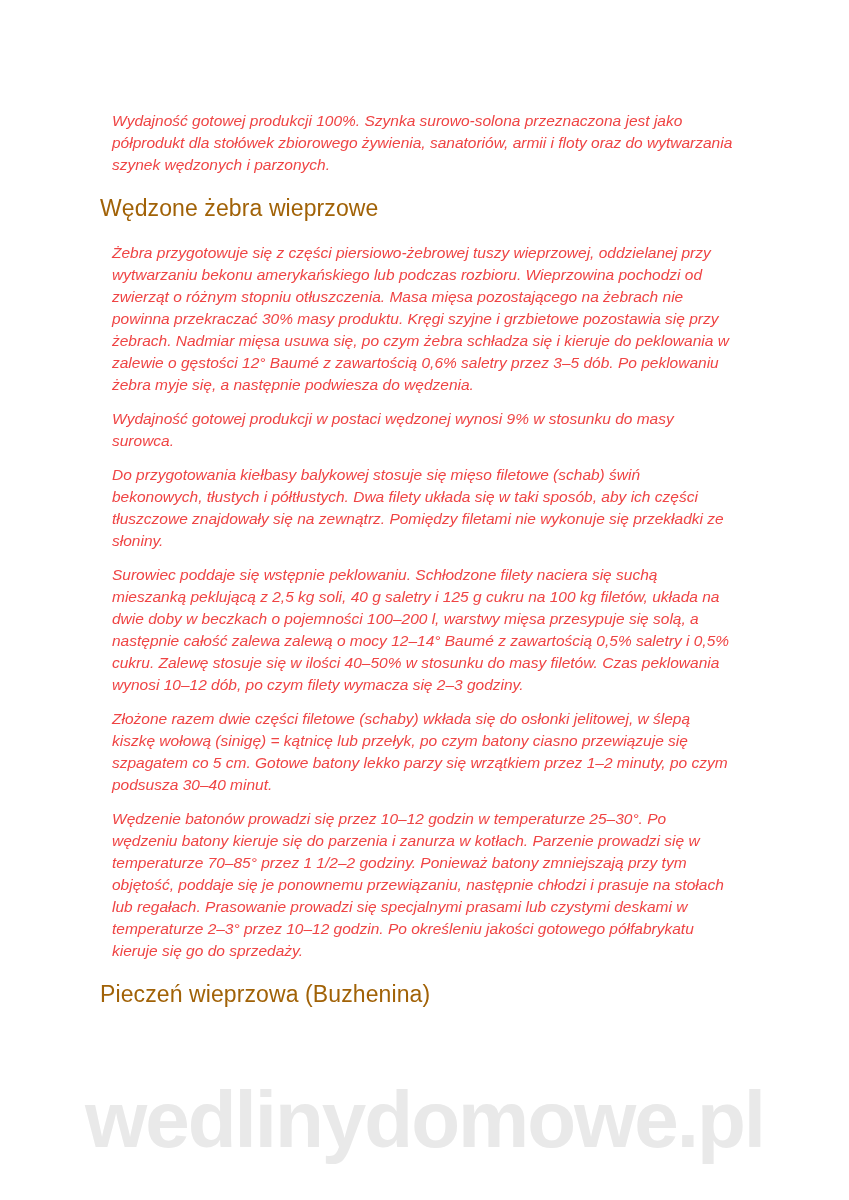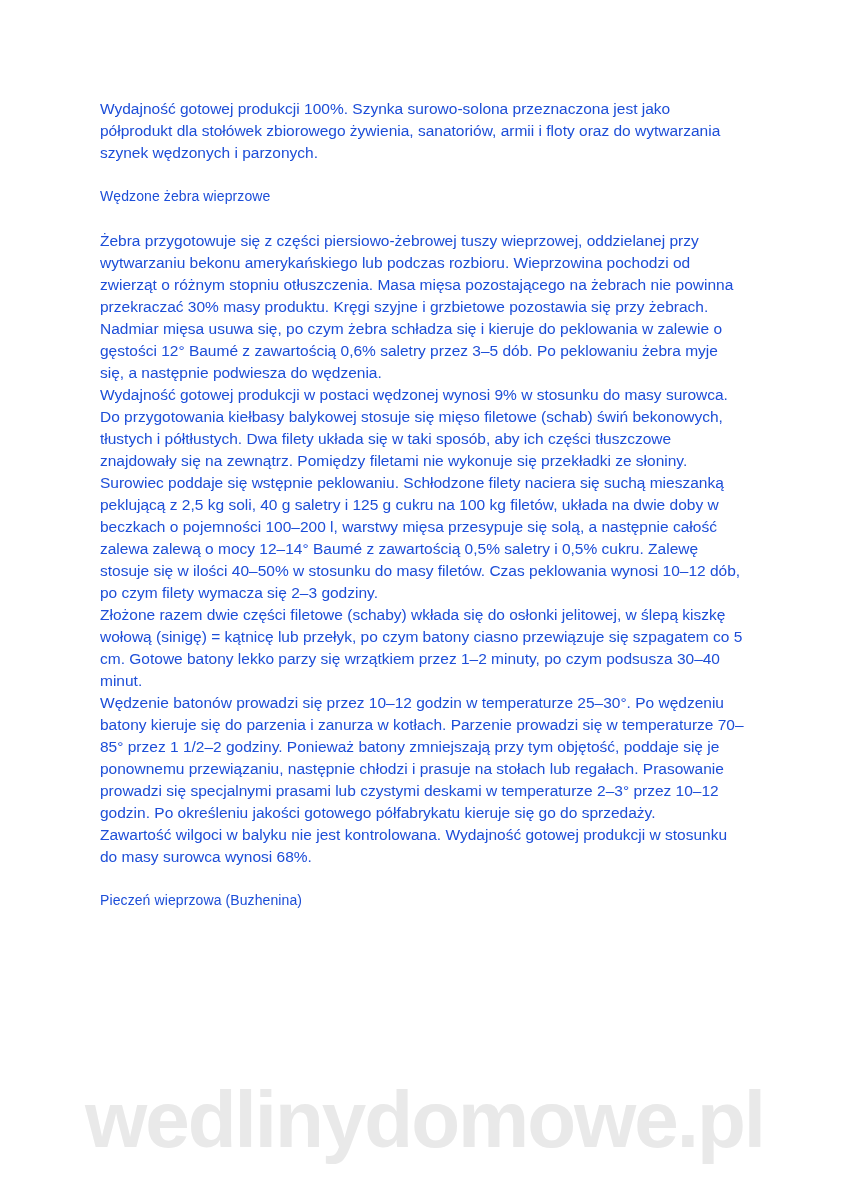--- a/index.html
+++ b/index.html
@@ -17,33 +17,34 @@
     color: #1d1d1d;
   }
   .content {
     position: absolute;
     left: 100px;
     top: 98px;
     width: 645px;
     z-index: 1;
   }
   .body-para {
-    margin: 0;
+    margin: 12px;
     font-size: 15.5px;
     line-height: 22px;
     font-weight: 400;
-    color: #1d4ed8;
+    color: #ef4444;
     text-align: left;
+    font-style: italic;
   }
   .section-heading {
     margin: 20px 0 22px 0;
-    font-size: 14px;
+    font-size: 23px;
     line-height: 24px;
     font-weight: 400;
-    color: #1d4ed8;
+    color: #a16207;
     letter-spacing: 0.1px;
   }
   .watermark {
     position: absolute;
     top: 1080px;
     left: 50%;
     transform: translateX(-50%);
     z-index: 0;
     font-size: 80px;
     line-height: 1;
@@ -73,19 +74,18 @@
 
 
     <p class="body-para">Do przygotowania kiełbasy balykowej stosuje się mięso filetowe (schab) świń bekonowych, tłustych i półtłustych. Dwa filety układa się w taki sposób, aby ich części tłuszczowe znajdowały się na zewnątrz. Pomiędzy filetami nie wykonuje się przekładki ze słoniny.</p>
 
     <p class="body-para">Surowiec poddaje się wstępnie peklowaniu. Schłodzone filety naciera się suchą mieszanką peklującą z 2,5 kg soli, 40 g saletry i 125 g cukru na 100 kg filetów, układa na dwie doby w beczkach o pojemności 100–200 l, warstwy mięsa przesypuje się solą, a następnie całość zalewa zalewą o mocy 12–14° Baumé z zawartością 0,5% saletry i 0,5% cukru. Zalewę stosuje się w ilości 40–50% w stosunku do masy filetów. Czas peklowania wynosi 10–12 dób, po czym filety wymacza się 2–3 godziny.</p>
 
     <p class="body-para">Złożone razem dwie części filetowe (schaby) wkłada się do osłonki jelitowej, w ślepą kiszkę wołową (sinigę) = kątnicę  lub przełyk, po czym batony ciasno przewiązuje się szpagatem co 5 cm. Gotowe batony lekko parzy się wrzątkiem przez 1–2 minuty, po czym podsusza 30–40 minut.</p>
 
     <p class="body-para">Wędzenie batonów prowadzi się przez 10–12 godzin w temperaturze 25–30°. Po wędzeniu batony kieruje się do parzenia i zanurza w kotłach. Parzenie prowadzi się w temperaturze 70–85° przez 1 1/2–2 godziny. Ponieważ batony zmniejszają przy tym objętość, poddaje się je ponownemu przewiązaniu, następnie chłodzi i prasuje na stołach lub regałach. Prasowanie prowadzi się specjalnymi prasami lub czystymi deskami w temperaturze 2–3° przez 10–12 godzin. Po określeniu jakości gotowego półfabrykatu kieruje się go do sprzedaży.</p>
 
-    <p class="body-para">Zawartość wilgoci w balyku nie jest kontrolowana. Wydajność gotowej produkcji w stosunku do masy surowca wynosi 68%.</p>
 
     <h2 class="section-heading">Pieczeń wieprzowa (Buzhenina)</h2>
 
 
   </main>
 </div>
 
 </body></html>

